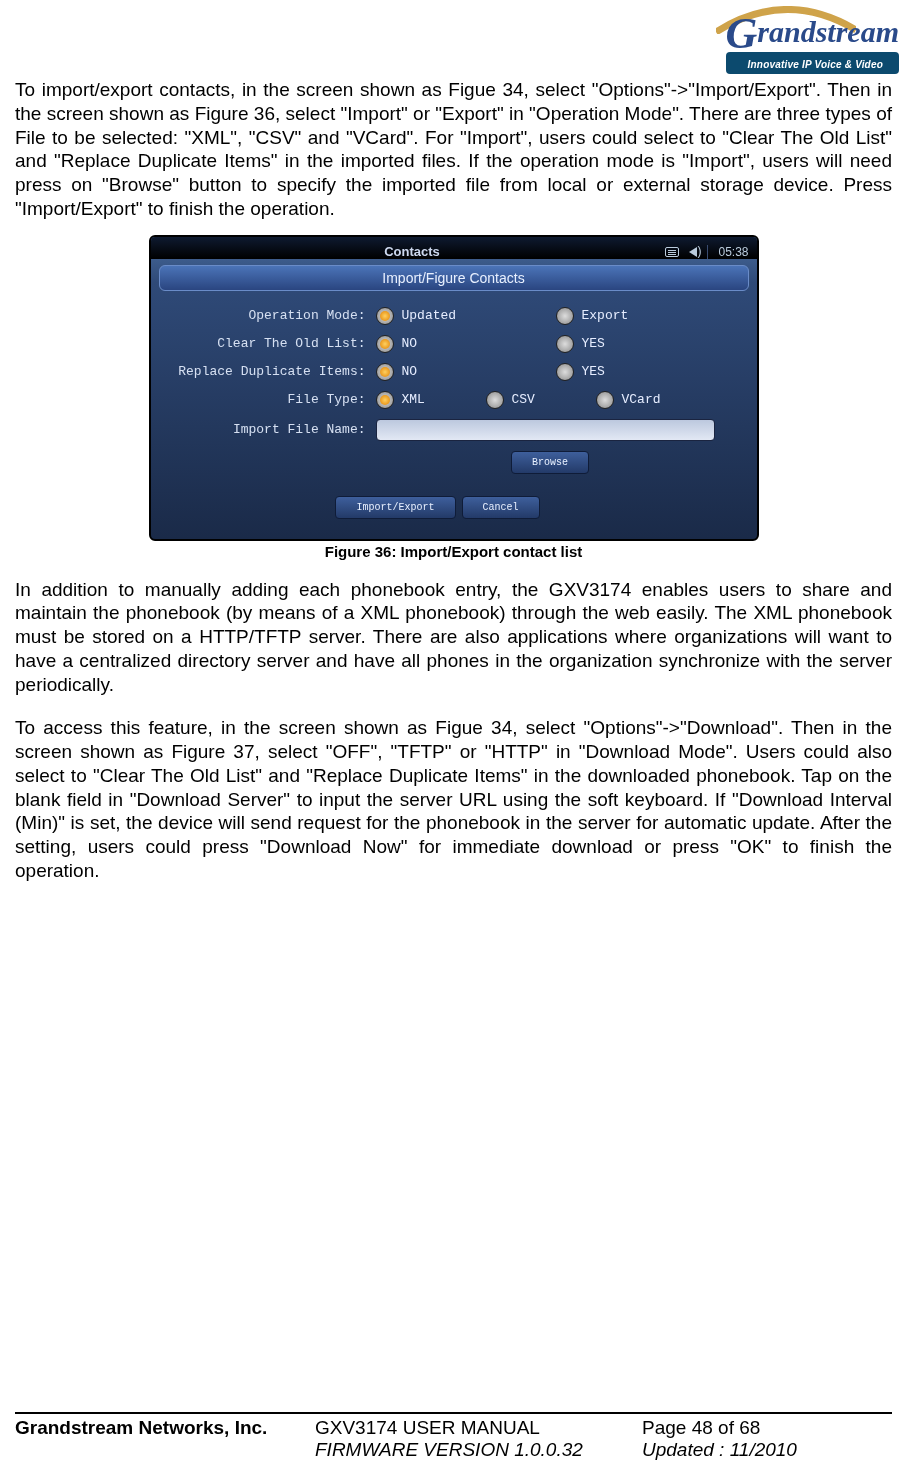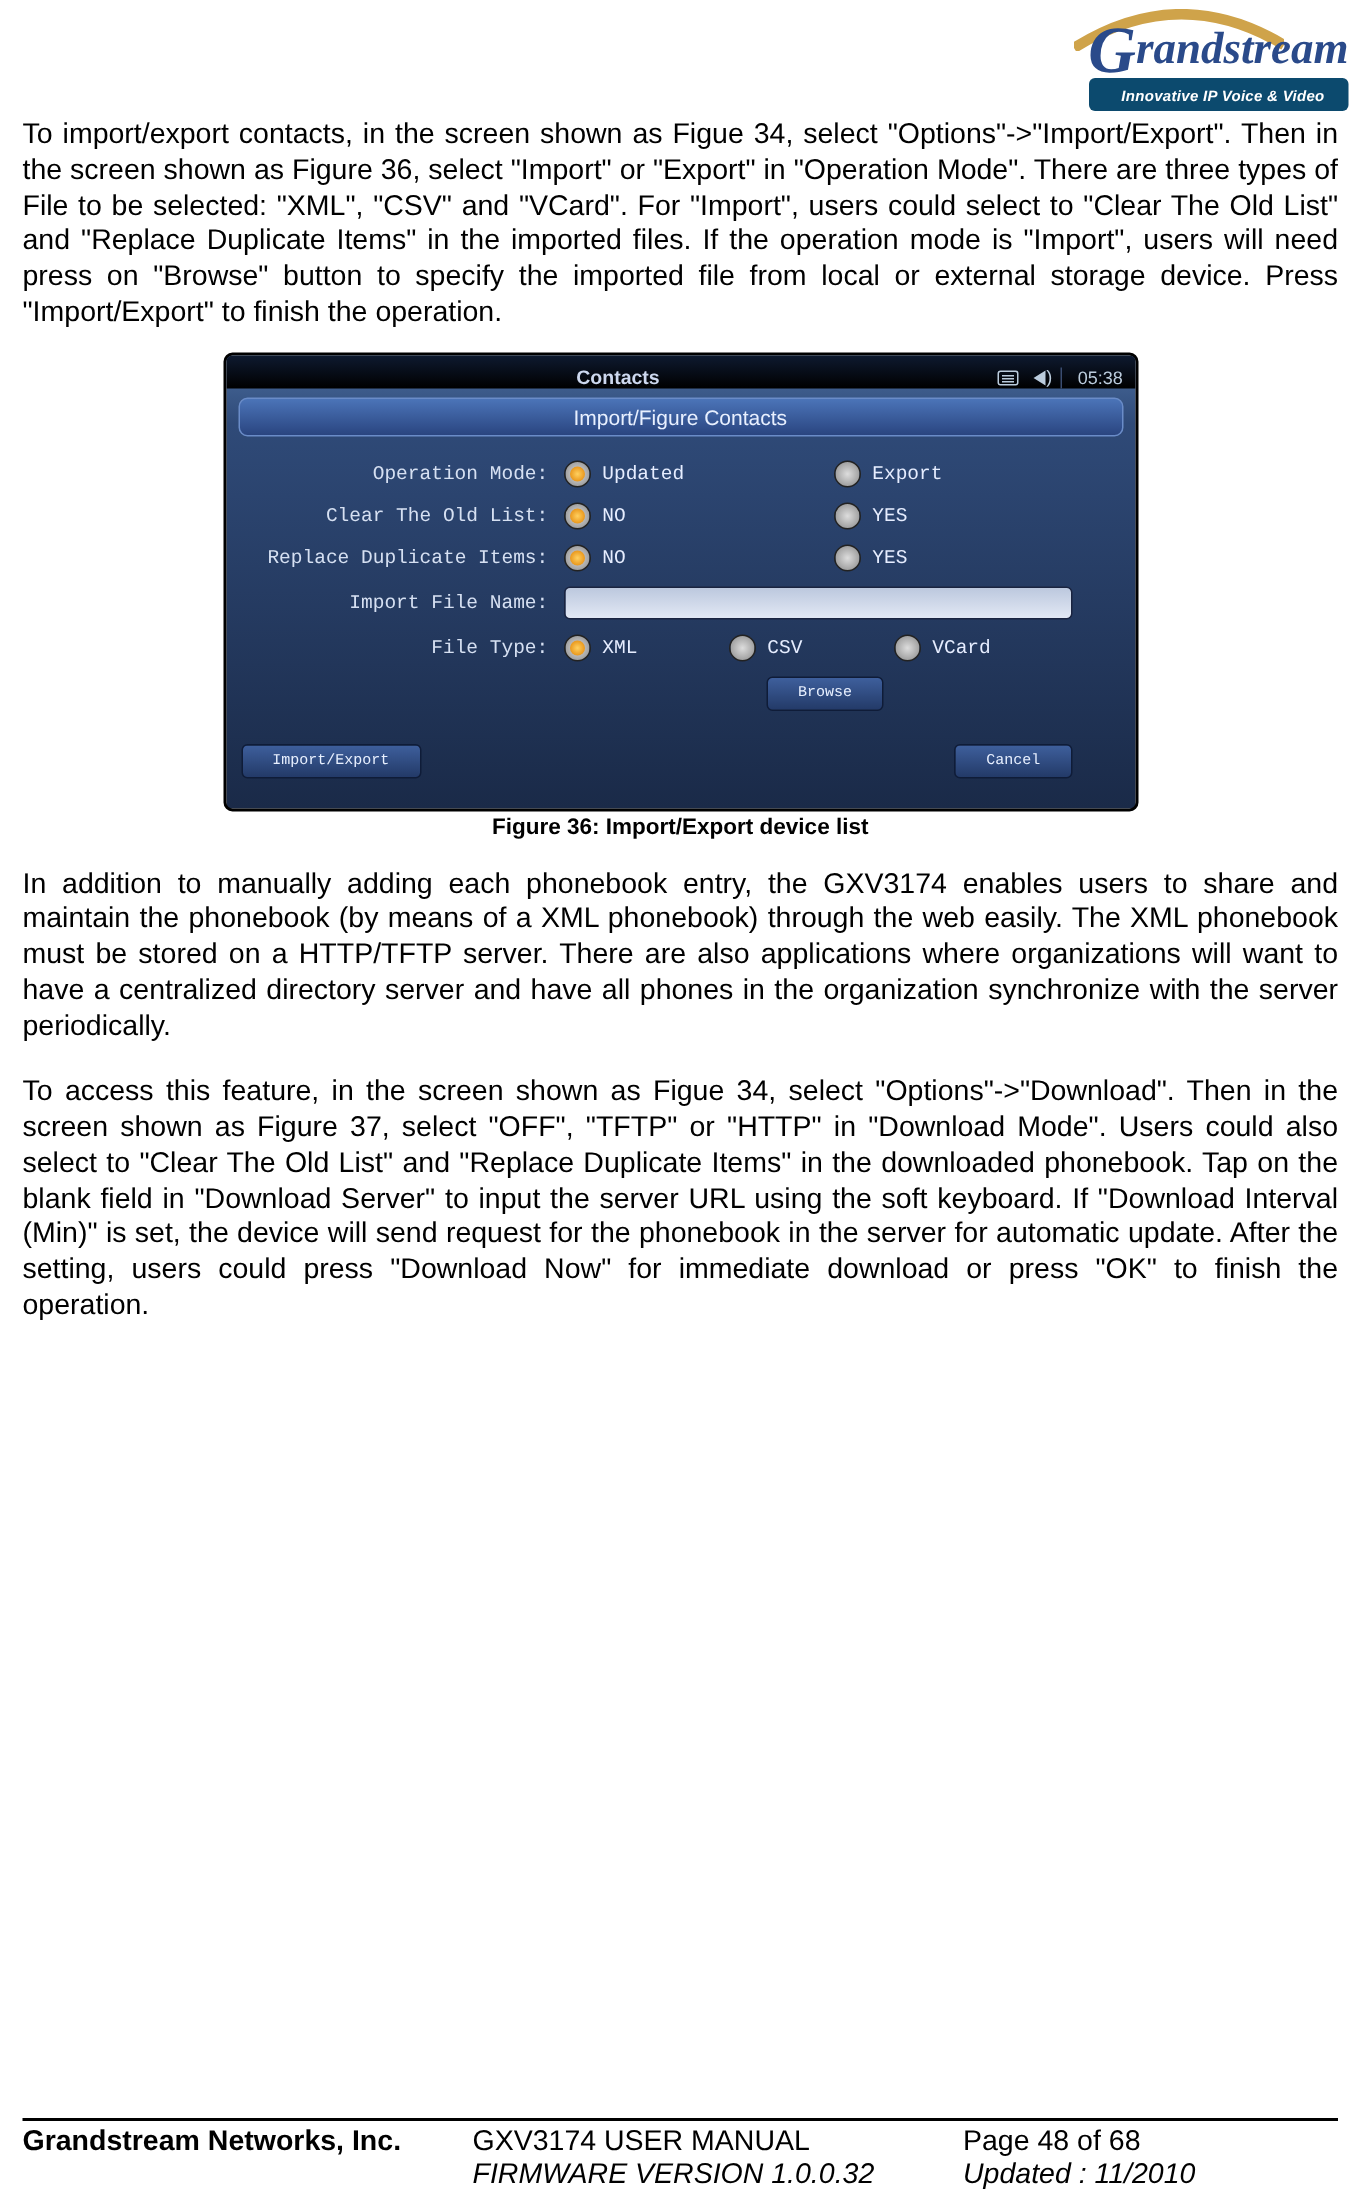--- a/index.html
+++ b/index.html
@@ -160,21 +160,21 @@
     padding: 5px 20px;
     font-size: 10px;
     color: #e8f0ff;
     background: linear-gradient(#3e5f9c, #233a68);
     border: 1px solid #0f1c38;
     border-radius: 4px;
     cursor: pointer;
   }
   .footer-btns {
     display: flex;
-    justify-content: space-between;
+    justify-content: center;
     gap: 6px;
     padding: 22px 0 10px 0;
   }
 
   
   .page-footer {
     position: absolute;
     left: 15px; right: 15px;
     bottom: 8px;
     font-size: 19px;
@@ -248,50 +248,50 @@
                 <span class="radio sel"></span>
                 <span class="opt-lbl">NO</span>
               </div>
             <div class="opt">
                 <span class="radio"></span>
                 <span class="opt-lbl">YES</span>
               </div>
           </div>
         </div>
         <div class="row">
-          <div class="lbl">Import File Name:</div>
-          <div class="file-input"></div>
-        </div>
-        <div class="row">
           <div class="lbl">File Type:</div>
           <div class="opts">
             <div class="opt wide">
                 <span class="radio sel"></span>
                 <span class="opt-lbl">XML</span>
               </div>
             <div class="opt wide">
                 <span class="radio"></span>
                 <span class="opt-lbl">CSV</span>
               </div>
             <div class="opt wide">
                 <span class="radio"></span>
                 <span class="opt-lbl">VCard</span>
               </div>
           </div>
         </div>
+        <div class="row">
+          <div class="lbl">Import File Name:</div>
+          <div class="file-input"></div>
+        </div>
         <div class="browse-row">
           <span class="btn">Browse</span>
         </div>
         <div class="footer-btns">
           <span class="btn">Import/Export</span>
           <span class="btn">Cancel</span>
         </div>
       </div>
     </div>
-    <div class="fig-caption">Figure 36: Import/Export device list</div>
+    <div class="fig-caption">Figure 36: Import/Export contact list</div>
   </div>
 
   <div class="body-text para2">In addition to manually adding each phonebook entry, the GXV3174 enables users to share and maintain the phonebook (by means of a XML phonebook) through the web easily. The XML phonebook must be stored on a HTTP/TFTP server. There are also applications where organizations will want to have a centralized directory server and have all phones in the organization synchronize with the server periodically.</div>
   <div class="body-text para3">To access this feature, in the screen shown as Figue 34, select "Options"-&gt;"Download". Then in the screen shown as Figure 37, select "OFF", "TFTP" or "HTTP" in "Download Mode". Users could also select to "Clear The Old List" and "Replace Duplicate Items" in the downloaded phonebook. Tap on the blank field in "Download Server" to input the server URL using the soft keyboard. If "Download Interval (Min)" is set, the device will send request for the phonebook in the server for automatic update. After the setting, users could press "Download Now" for immediate download or press "OK" to finish the operation.</div>
 </div>
 
 <div class="page-footer">
   <hr class="hr">
   <div class="foot-row1">
     <div class="f-left">Grandstream Networks, Inc.</div>

